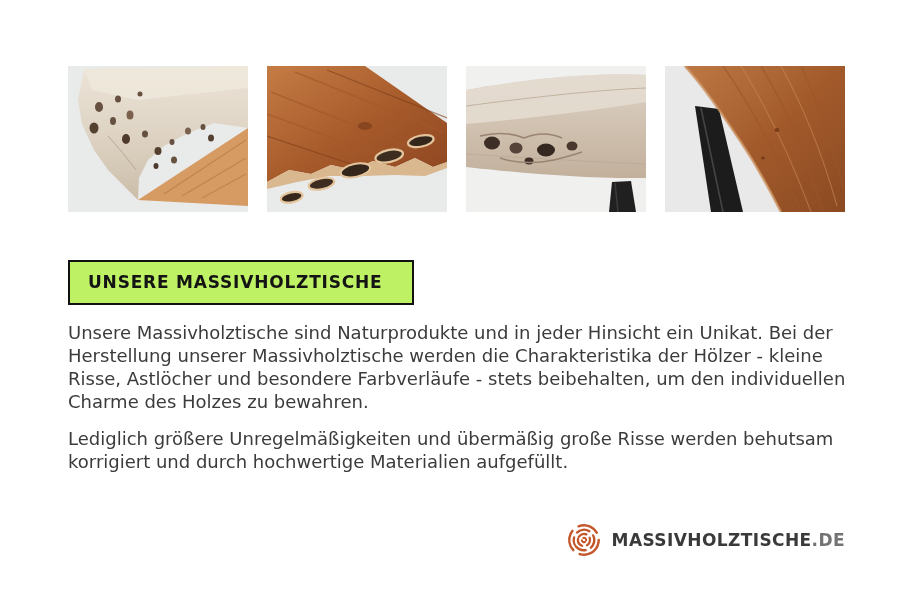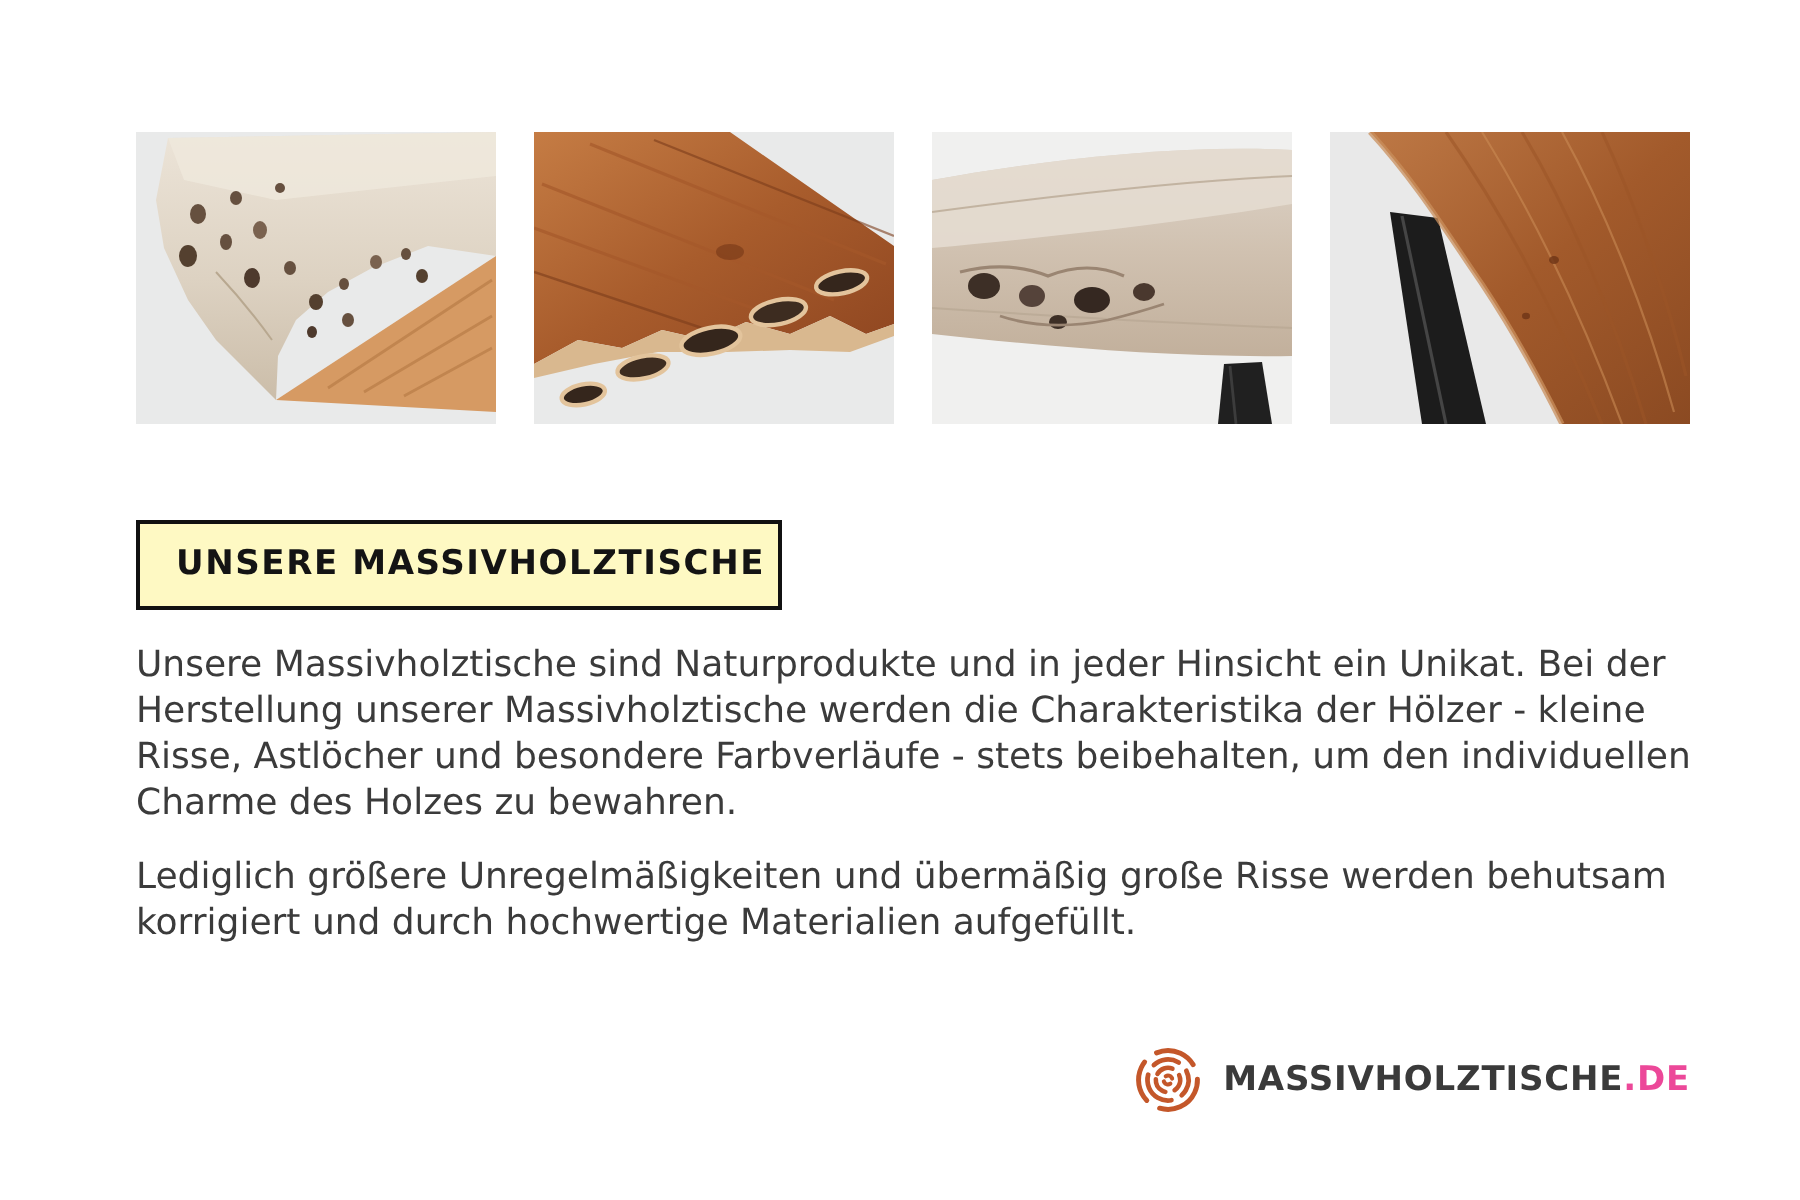--- a/index.html
+++ b/index.html
@@ -24,22 +24,22 @@
     background: #e9eaea;
   }
   .tile svg { display: block; width: 180px; height: 146px; }
 
   
   .heading-box {
     position: absolute;
     left: 68px; top: 260px;
     display: inline-block;
     border: 2px solid #111111;
-    background: #fef9c3;
-    padding: 10px 6px 11px 18px;
+    background: #bef264;
+    padding: 10px 29px 11px 18px;
     text-align: right;
   }
   .heading-box h2 {
     font-size: 17px;
     font-weight: bold;
     letter-spacing: 0.8px;
     color: #141414;
     white-space: nowrap;
   }
 
@@ -66,21 +66,21 @@
     cursor: pointer;
   }
   .logo-icon svg { display: block; width: 38px; height: 38px; }
   .logo-text {
     font-size: 17px;
     font-weight: bold;
     letter-spacing: 0.4px;
     color: #3a3a3a;
     white-space: nowrap;
   }
-  .logo-text .tld { color: #ec4899; }
+  .logo-text .tld { color: #737373; }
 </style>
 </head>
 <body>
 
 <div class="gallery">
 
   <figure class="tile">
     <svg viewBox="0 0 180 146">
       <defs>
         <linearGradient id="g1" x1="0" y1="0" x2="0" y2="1">

